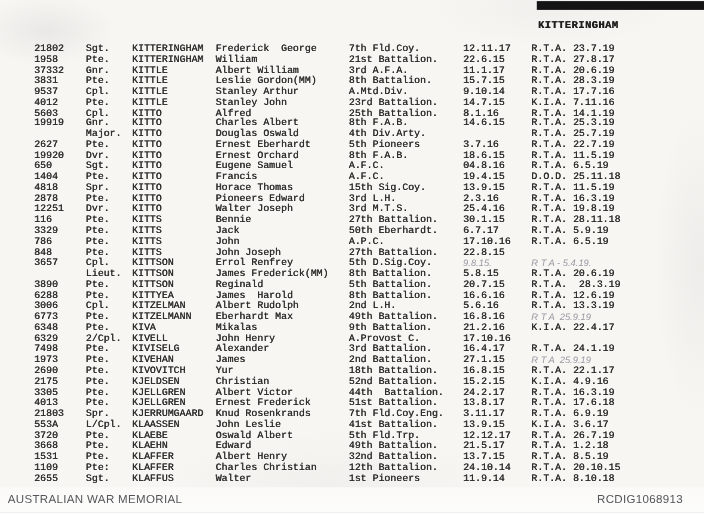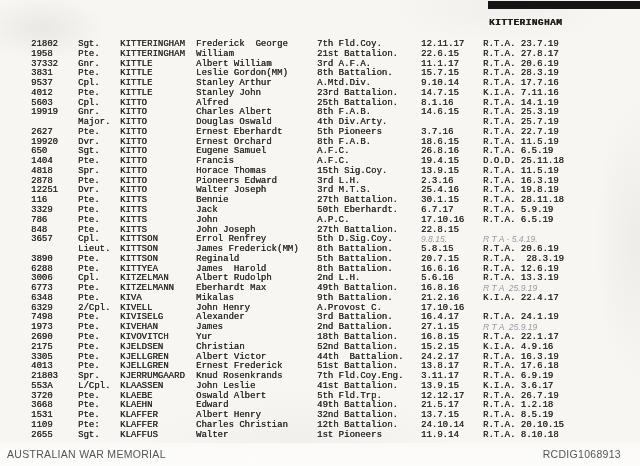--- a/index.html
+++ b/index.html
@@ -150,21 +150,21 @@
       <span class="c-unit">8th F.A.B.</span>
       <span class="c-date">18.6.15</span>
       <span class="c-fate">R.T.A. 11.5.19</span>
     </div>
       <div class="row">
       <span class="c-num">650</span>
       <span class="c-rank">Sgt.</span>
       <span class="c-sur">KITTO</span>
       <span class="c-giv">Eugene Samuel</span>
       <span class="c-unit">A.F.C.</span>
-      <span class="c-date">26.8.16</span>
+      <span class="c-date">04.8.16</span>
       <span class="c-fate">R.T.A. 6.5.19</span>
     </div>
       <div class="row">
       <span class="c-num">1404</span>
       <span class="c-rank">Pte.</span>
       <span class="c-sur">KITTO</span>
       <span class="c-giv">Francis</span>
       <span class="c-unit">A.F.C.</span>
       <span class="c-date">19.4.15</span>
       <span class="c-fate">D.O.D. 25.11.18</span>

